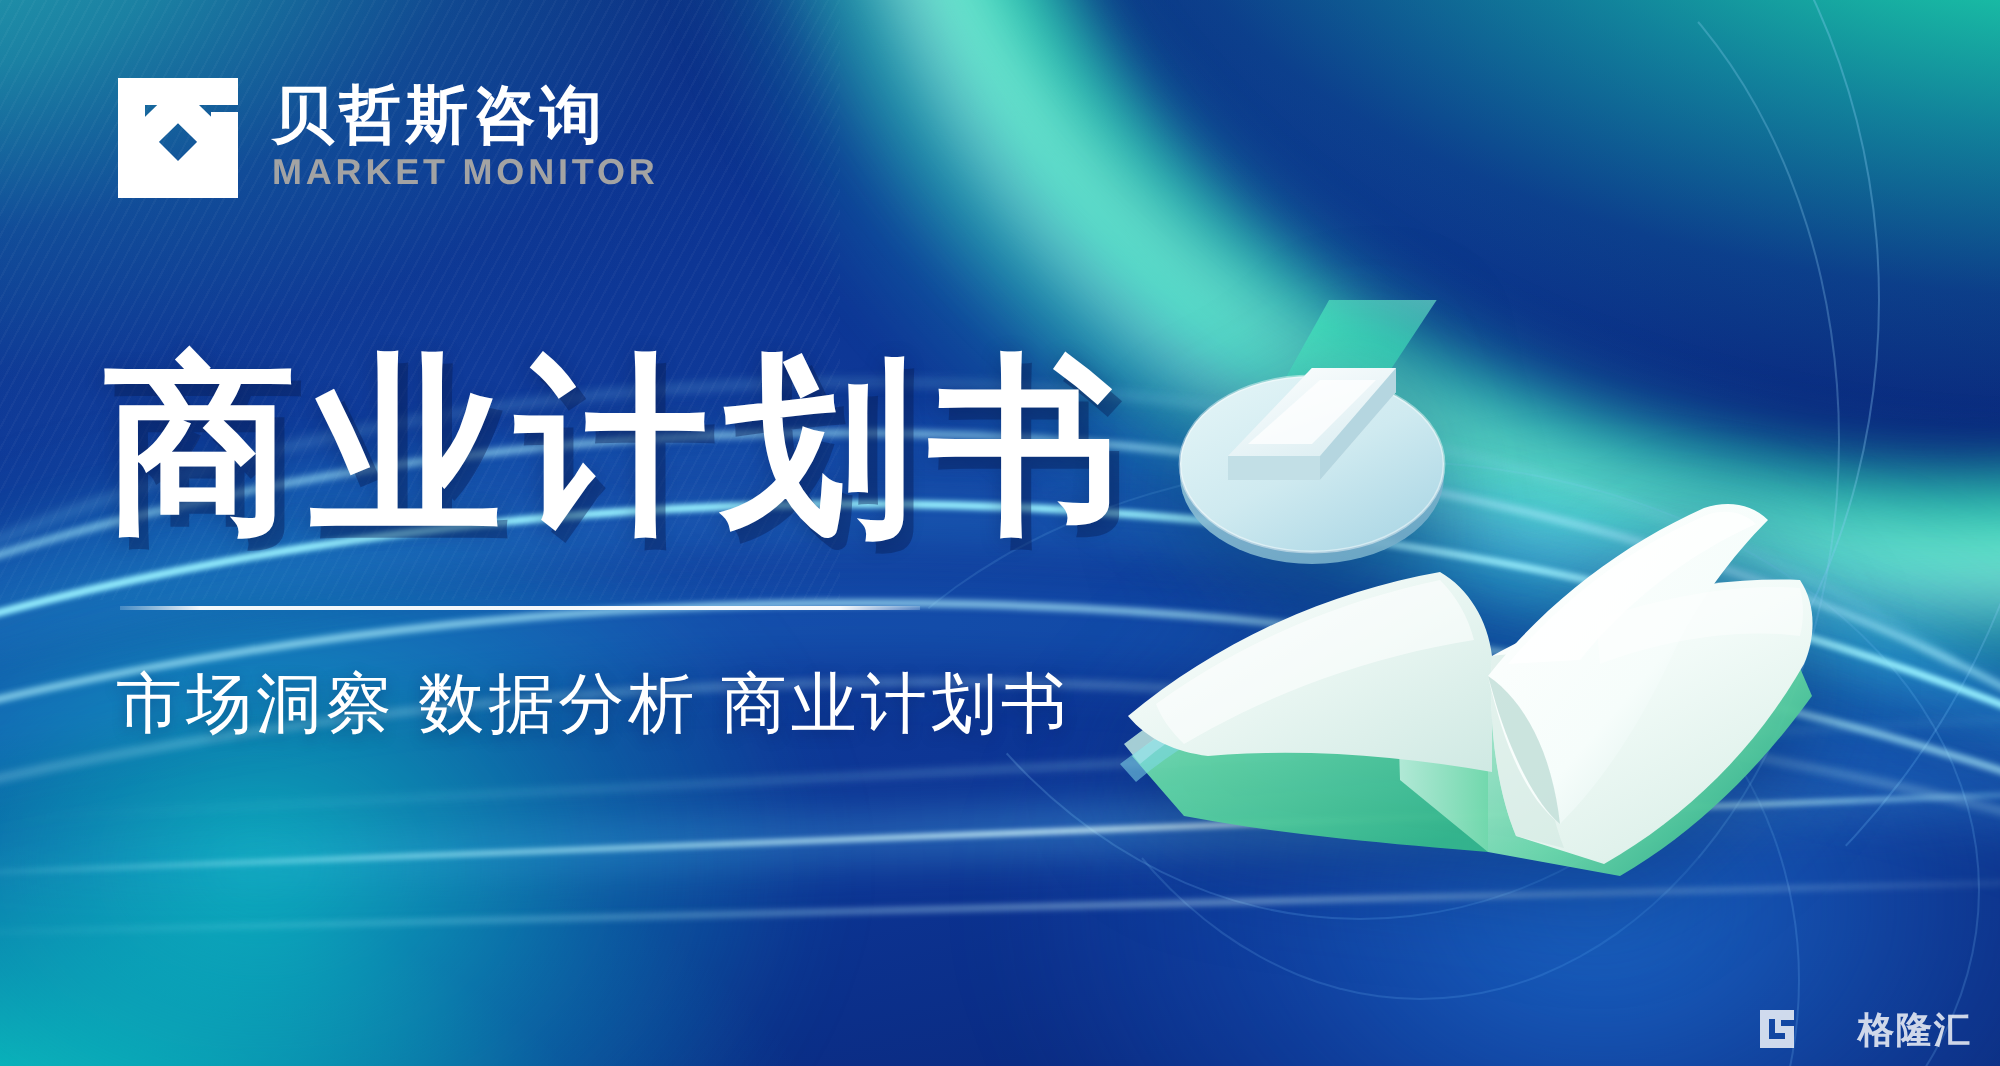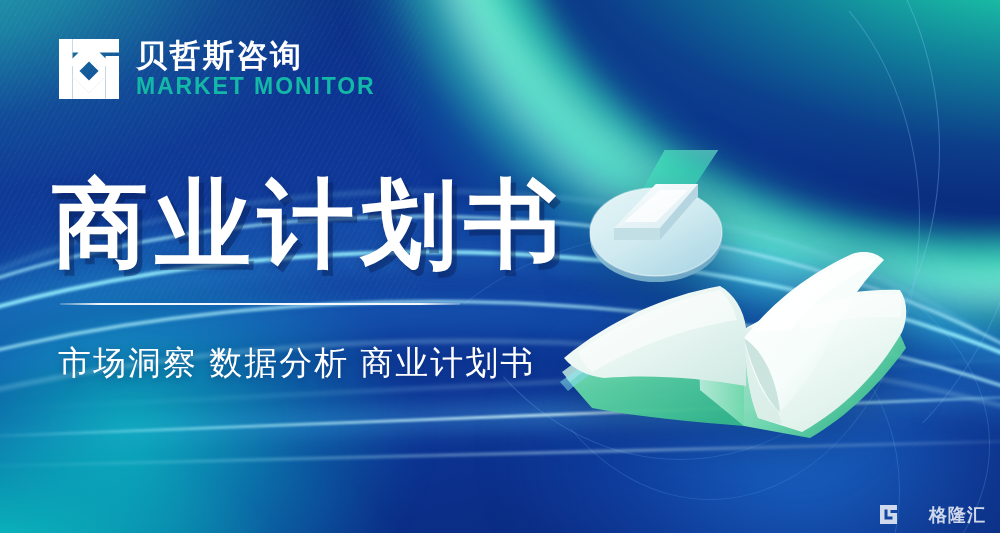--- a/index.html
+++ b/index.html
@@ -304,21 +304,21 @@
     display:flex; align-items:center; gap:14px;
   }
   #logo-mark { width:66px; height:66px; flex:none; }
   #logo-mark svg { display:block; width:66px; height:66px; }
   .brand-text { display:flex; flex-direction:column; justify-content:center; gap:2px; }
   #brand-name-cn {
     color:#ffffff; font-size:31px; font-weight:700; letter-spacing:2.5px;
     line-height:1.08; white-space:nowrap;
   }
   #brand-name-en {
-    color:#14b8a6; font-size:23px; font-weight:700; letter-spacing:1.9px;
+    color:#a3a3a3; font-size:18px; font-weight:700; letter-spacing:1.9px;
     line-height:1.1; white-space:nowrap;
   }
 
   
   #headline {
     position:absolute; left:52px; top:172px;
     color:#ffffff; font-size:96px; font-weight:700;
     letter-spacing:7px; line-height:1.08; white-space:nowrap;
     text-shadow:5px 6px 0 rgba(6,28,86,0.42), 0 2px 10px rgba(5,25,80,0.30);
   }
@@ -326,21 +326,21 @@
   
   #divider {
     position:absolute; left:60px; top:303px;
     width:400px; height:2px;
     background:linear-gradient(90deg, rgba(255,255,255,0.20) 0%, rgba(255,255,255,0.95) 10%,
       rgba(255,255,255,0.95) 90%, rgba(255,255,255,0.20) 100%);
   }
 
   
   #subtitle {
-    position:absolute; left:58px; top:342px;
+    position:absolute; left:58px; top:331px;
     color:#ffffff; font-size:33px; font-weight:400;
     letter-spacing:2px; line-height:1.25; white-space:nowrap;
     text-shadow:0 2px 7px rgba(5,25,80,0.35);
   }
 
   
   #watermark {
     position:absolute; right:14px; bottom:8px;
     display:flex; align-items:center; gap:7px;
     opacity:.80;

